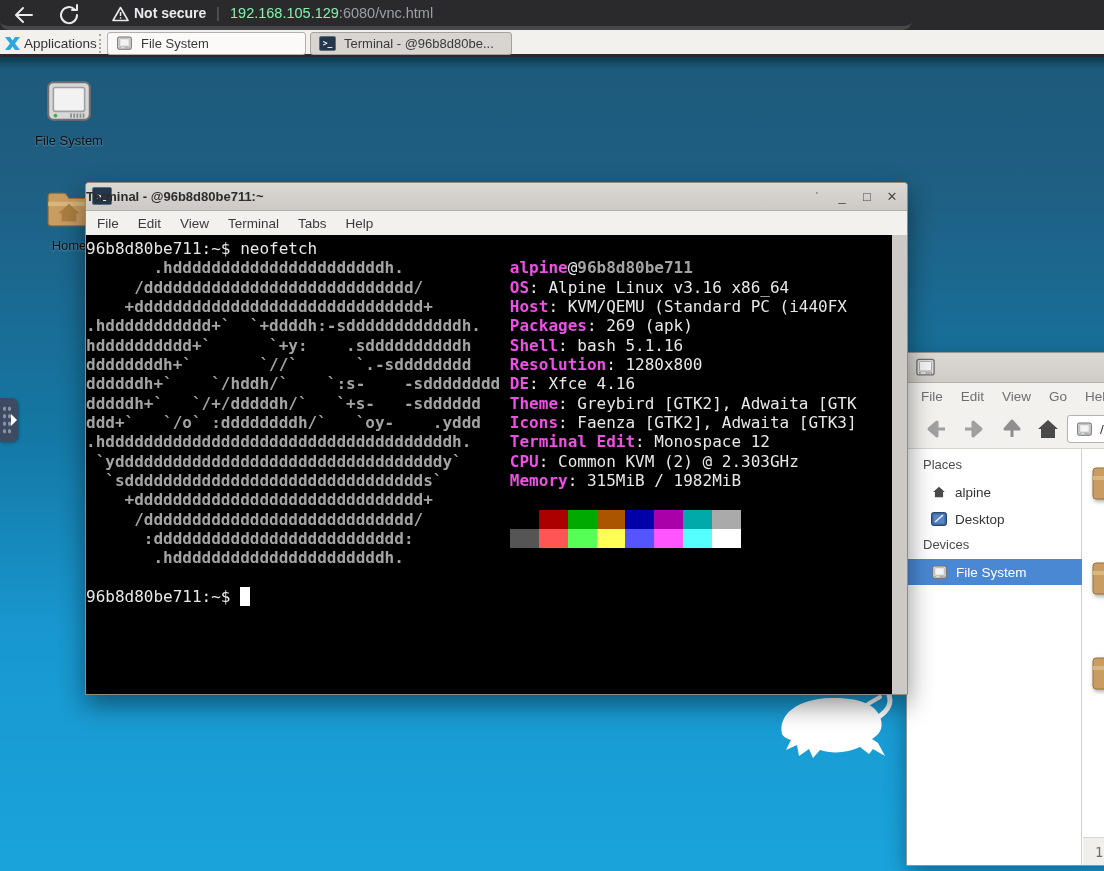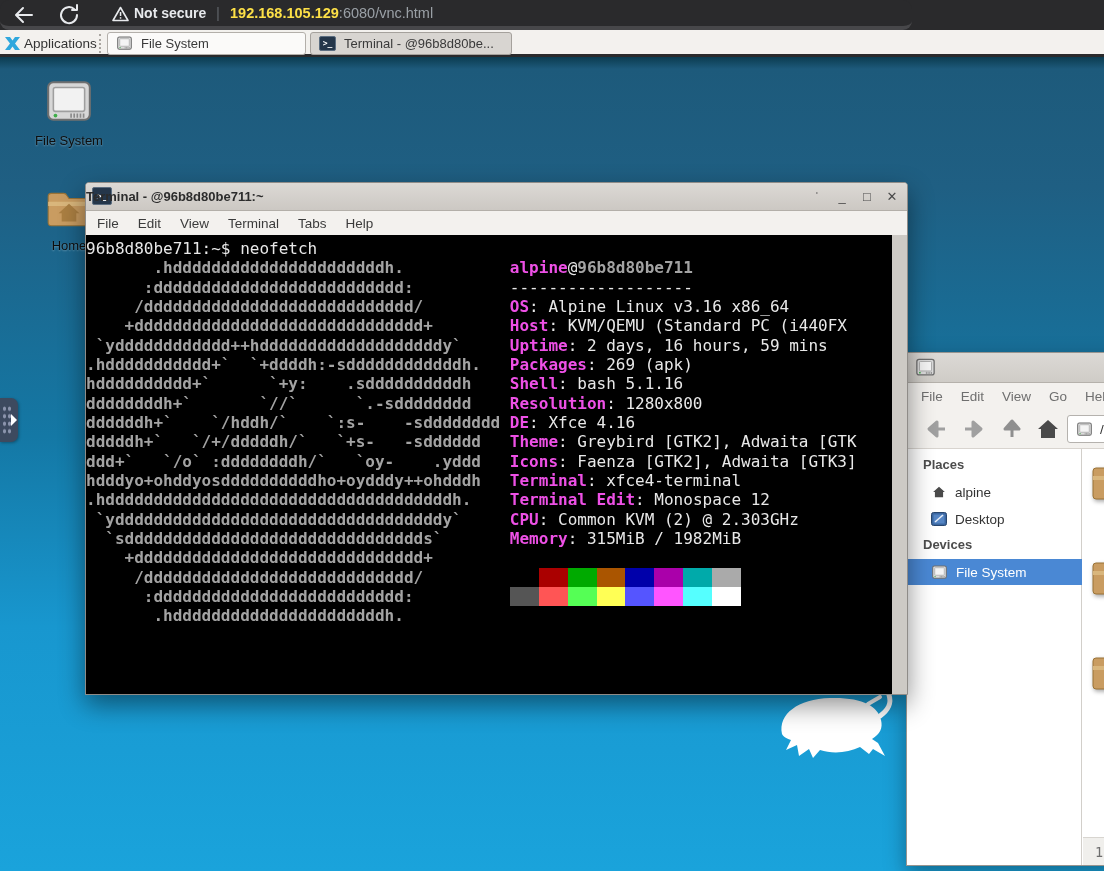--- a/index.html
+++ b/index.html
@@ -9,21 +9,21 @@
   
   .browser-bar{position:absolute;left:0;top:0;width:912px;height:30px;background:#2a2a2c;border-bottom:4px solid #47474a;border-radius:9px;}
   .browser-bar svg{display:block;}
   .nav-ico{position:absolute;top:4px;width:24px;height:22px;cursor:pointer;}
   .back-ico{left:12px;}
   .reload-ico{left:58px;}
   .warn-ico{position:absolute;left:112px;top:6px;}
   .notsecure{position:absolute;left:134px;top:5px;color:#e8eaed;font-size:14px;font-weight:bold;}
   .url-sep{position:absolute;left:216px;top:4px;color:#5f6368;font-size:15px;}
   .url{position:absolute;left:230px;top:5px;font-size:14.5px;white-space:nowrap;}
-  .url .host{color:#fde047;font-weight:bold;}
+  .url .host{color:#86efac;font-weight:normal;}
   .url .rest{color:#9aa0a6;}
 
   
   .taskbar{position:absolute;left:0;top:30px;width:1104px;height:24px;background:#f3f1ee;}
   .xfce-logo{position:absolute;left:4px;top:5px;}
   .apps-label{position:absolute;left:24px;top:6px;font-size:13.5px;color:#333;cursor:pointer;}
   .panel-sep{position:absolute;left:99px;top:4px;height:19px;width:0;border-left:2px dotted #a9a5a0;}
   .task-btn{position:absolute;top:2px;height:23px;border:1px solid #b3afaa;border-radius:3px;font-size:13px;color:#3a3a3a;display:flex;align-items:center;gap:8px;padding:0 8px;cursor:pointer;white-space:nowrap;overflow:hidden;}
   .task-btn.fs{left:107px;width:199px;background:#fbfaf9;}
   .task-btn.term{left:310px;width:202px;background:#d8d5d1;border-color:#a5a19c;}
@@ -72,21 +72,21 @@
     border:1px solid #97948f;box-shadow:0 8px 20px rgba(0,0,0,.35);}
   .fm-titlebar{position:absolute;left:0;top:0;right:0;height:30px;background:linear-gradient(#dcd9d5,#cfccc7);border-bottom:1px solid #b5b1ab;}
   .fm-ico{position:absolute;left:8px;top:5px;}
   .fm-menubar{position:absolute;left:0;top:30px;right:0;height:26px;display:flex;gap:18px;padding-left:14px;align-items:center;}
   .fm-menubar span{font-size:13.5px;color:#6f6f6f;cursor:pointer;}
   .fm-toolbar{position:absolute;left:0;top:56px;right:0;height:40px;border-bottom:1px solid #d8d4cf;}
   .fm-nav{position:absolute;top:8px;width:26px;height:24px;cursor:pointer;}
   .fm-path{position:absolute;left:160px;top:6px;width:430px;height:28px;background:#fff;border:1px solid #b5b2ae;border-radius:3px;display:flex;align-items:center;gap:7px;padding-left:8px;font-size:13.5px;color:#333;cursor:text;}
   .fm-body{position:absolute;left:0;top:96px;right:0;bottom:0;background:#fff;}
   .fm-side{position:absolute;left:0;top:0;width:175px;bottom:0;background:#fff;border-right:1px solid #d2cfca;}
-  .side-head{position:absolute;left:16px;font-size:13px;font-weight:bold;color:#4c4c4c;}
+  .side-head{position:absolute;left:16px;font-size:13px;font-weight:normal;color:#4c4c4c;}
   .side-row{position:absolute;left:0;width:175px;height:26px;display:flex;align-items:center;gap:8px;padding-left:24px;font-size:13.5px;color:#333;cursor:pointer;}
   .side-row.sel{background:#4a88d4;color:#fff;}
   .fm-content{position:absolute;left:176px;top:0;right:0;bottom:0;background:#fff;overflow:hidden;}
   .fm-folder{position:absolute;left:6px;cursor:pointer;filter:drop-shadow(1px 2px 2px rgba(0,0,0,.35));}
   .fm-status{position:absolute;left:0;right:0;bottom:0;height:28px;background:#f0efec;border-top:1px solid #d8d5d0;}
   .fm-status span{position:absolute;left:12px;top:6px;font-size:13.5px;color:#6e6e6e;font-family:"DejaVu Sans Mono",monospace;}
 </style>
 </head>
 <body>
 
@@ -268,37 +268,35 @@
       <span>Edit</span>
       <span>View</span>
       <span>Terminal</span>
       <span>Tabs</span>
       <span>Help</span>
     </div>
     <div class="t-content">
       <div class="t-screen">
           <div class="tl"><span class="fg">96b8d80be711:~$ neofetch</span></div>
           <div class="tl"><span class="art">       .hddddddddddddddddddddddh.           </span><span class="lbl">alpine</span><span class="fg">@</span><span class="art">96b8d80be711</span></div>
-          <div class="tl"><span class="art">      :dddddddddddddddddddddddddd:          </span><span class="fg">-------------------</span></div>
           <div class="tl"><span class="art">     /dddddddddddddddddddddddddddd/         </span><span class="lbl">OS</span><span class="fg">: Alpine Linux v3.16 x86_64</span></div>
           <div class="tl"><span class="art">    +dddddddddddddddddddddddddddddd+        </span><span class="lbl">Host</span><span class="fg">: KVM/QEMU (Standard PC (i440FX</span></div>
-          <div class="tl"><span class="art"> `ydddddddddddd++hdddddddddddddddddddy`     </span><span class="lbl">Uptime</span><span class="fg">: 2 days, 16 hours, 59 mins</span></div>
           <div class="tl"><span class="art">.hddddddddddd+`  `+ddddh:-sddddddddddddh.   </span><span class="lbl">Packages</span><span class="fg">: 269 (apk)</span></div>
           <div class="tl"><span class="art">hdddddddddd+`      `+y:    .sddddddddddh    </span><span class="lbl">Shell</span><span class="fg">: bash 5.1.16</span></div>
           <div class="tl"><span class="art">ddddddddh+`       `//`      `.-sdddddddd    </span><span class="lbl">Resolution</span><span class="fg">: 1280x800</span></div>
           <div class="tl"><span class="art">ddddddh+`    `/hddh/`    `:s-    -sdddddddd </span><span class="lbl">DE</span><span class="fg">: Xfce 4.16</span></div>
           <div class="tl"><span class="art">dddddh+`   `/+/dddddh/`   `+s-   -sdddddd   </span><span class="lbl">Theme</span><span class="fg">: Greybird [GTK2], Adwaita [GTK</span></div>
           <div class="tl"><span class="art">ddd+`   `/o` :ddddddddh/`   `oy-    .yddd   </span><span class="lbl">Icons</span><span class="fg">: Faenza [GTK2], Adwaita [GTK3]</span></div>
-          <div class="tl"><span class="art">hdddyo+ohddyosddddddddddho+oydddy++ohdddh   </span><span class="lbl">Terminal</span><span class="fg">: xfce4-terminal</span></div>
           <div class="tl"><span class="art">.hddddddddddddddddddddddddddddddddddddh.    </span><span class="lbl">Terminal Edit</span><span class="fg">: Monospace 12</span></div>
           <div class="tl"><span class="art"> `yddddddddddddddddddddddddddddddddddy`     </span><span class="lbl">CPU</span><span class="fg">: Common KVM (2) @ 2.303GHz</span></div>
           <div class="tl"><span class="art">  `sddddddddddddddddddddddddddddddds`       </span><span class="lbl">Memory</span><span class="fg">: 315MiB / 1982MiB</span></div>
           <div class="tl"><span class="art">    +dddddddddddddddddddddddddddddd+        </span></div>
           <div class="tl"><span class="art">     /dddddddddddddddddddddddddddd/         </span><span class="pal" style="background: rgb(0, 0, 0);">&nbsp;&nbsp;&nbsp;</span><span class="pal" style="background: rgb(170, 0, 0);">&nbsp;&nbsp;&nbsp;</span><span class="pal" style="background: rgb(0, 170, 0);">&nbsp;&nbsp;&nbsp;</span><span class="pal" style="background: rgb(170, 85, 0);">&nbsp;&nbsp;&nbsp;</span><span class="pal" style="background: rgb(0, 0, 170);">&nbsp;&nbsp;&nbsp;</span><span class="pal" style="background: rgb(170, 0, 170);">&nbsp;&nbsp;&nbsp;</span><span class="pal" style="background: rgb(0, 170, 170);">&nbsp;&nbsp;&nbsp;</span><span class="pal" style="background: rgb(170, 170, 170);">&nbsp;&nbsp;&nbsp;</span></div>
           <div class="tl"><span class="art">      :dddddddddddddddddddddddddd:          </span><span class="pal" style="background: rgb(85, 85, 85);">&nbsp;&nbsp;&nbsp;</span><span class="pal" style="background: rgb(255, 85, 85);">&nbsp;&nbsp;&nbsp;</span><span class="pal" style="background: rgb(85, 255, 85);">&nbsp;&nbsp;&nbsp;</span><span class="pal" style="background: rgb(255, 255, 85);">&nbsp;&nbsp;&nbsp;</span><span class="pal" style="background: rgb(85, 85, 255);">&nbsp;&nbsp;&nbsp;</span><span class="pal" style="background: rgb(255, 85, 255);">&nbsp;&nbsp;&nbsp;</span><span class="pal" style="background: rgb(85, 255, 255);">&nbsp;&nbsp;&nbsp;</span><span class="pal" style="background: rgb(255, 255, 255);">&nbsp;&nbsp;&nbsp;</span></div>
           <div class="tl"><span class="art">       .hddddddddddddddddddddddh.           </span></div>
           <div class="tl">&nbsp;</div>
+          <div class="tl"><span class="fg">96b8d80be711:~$ </span><span class="cursor">&nbsp;</span></div>
         </div>
     </div>
     <div class="t-scroll"></div>
   </div>
 
 </div>
 
 </body></html>

